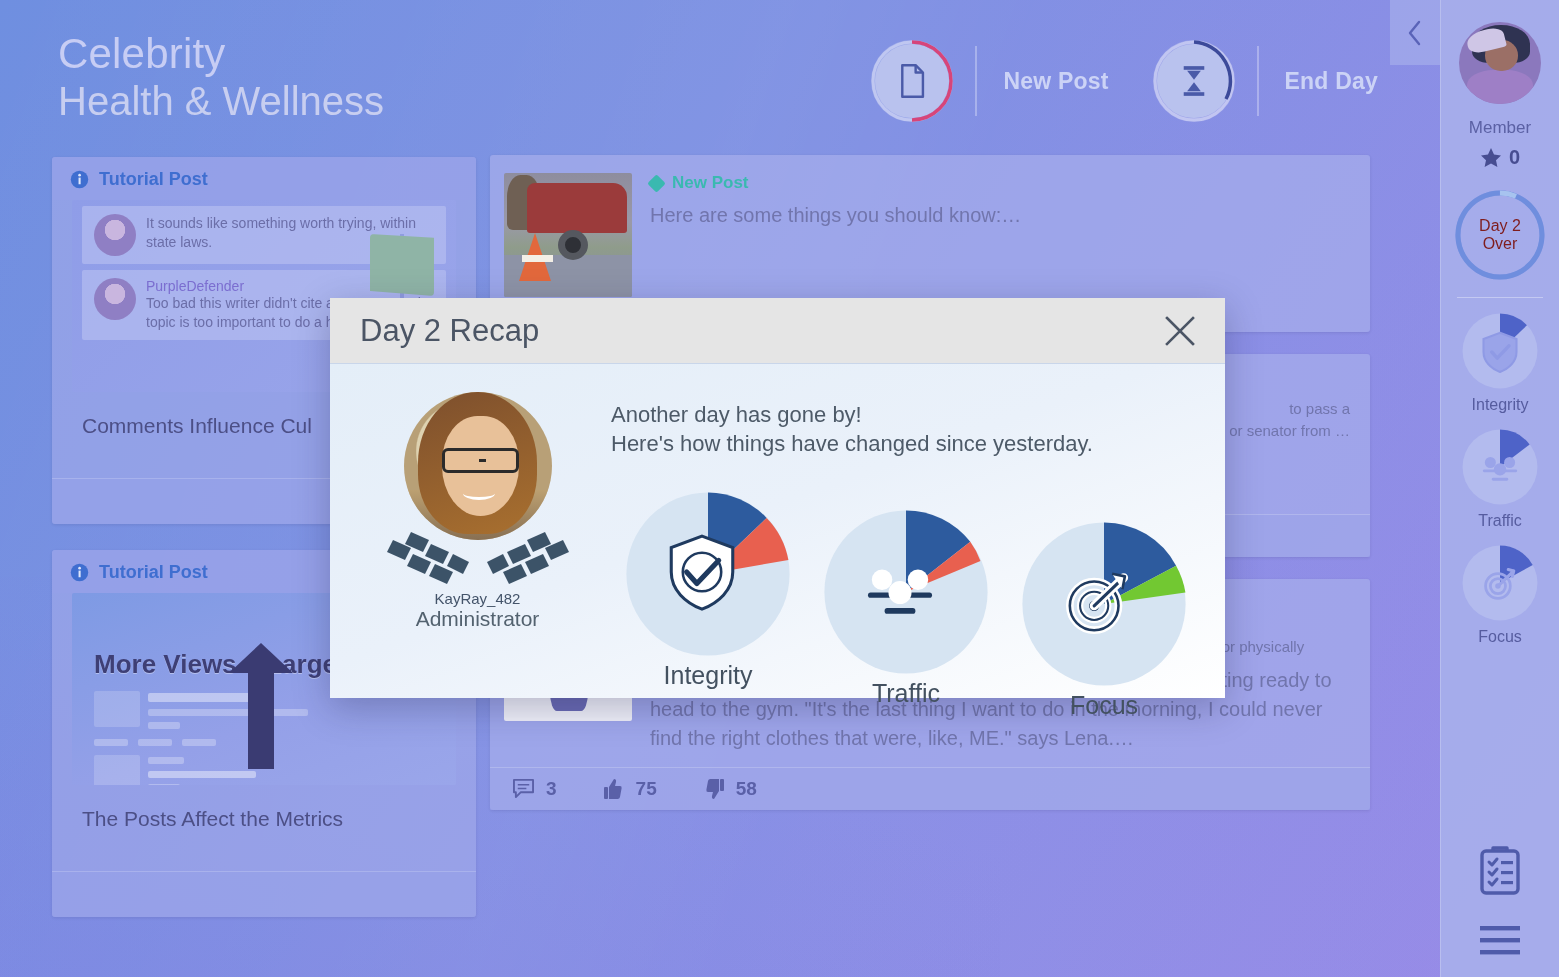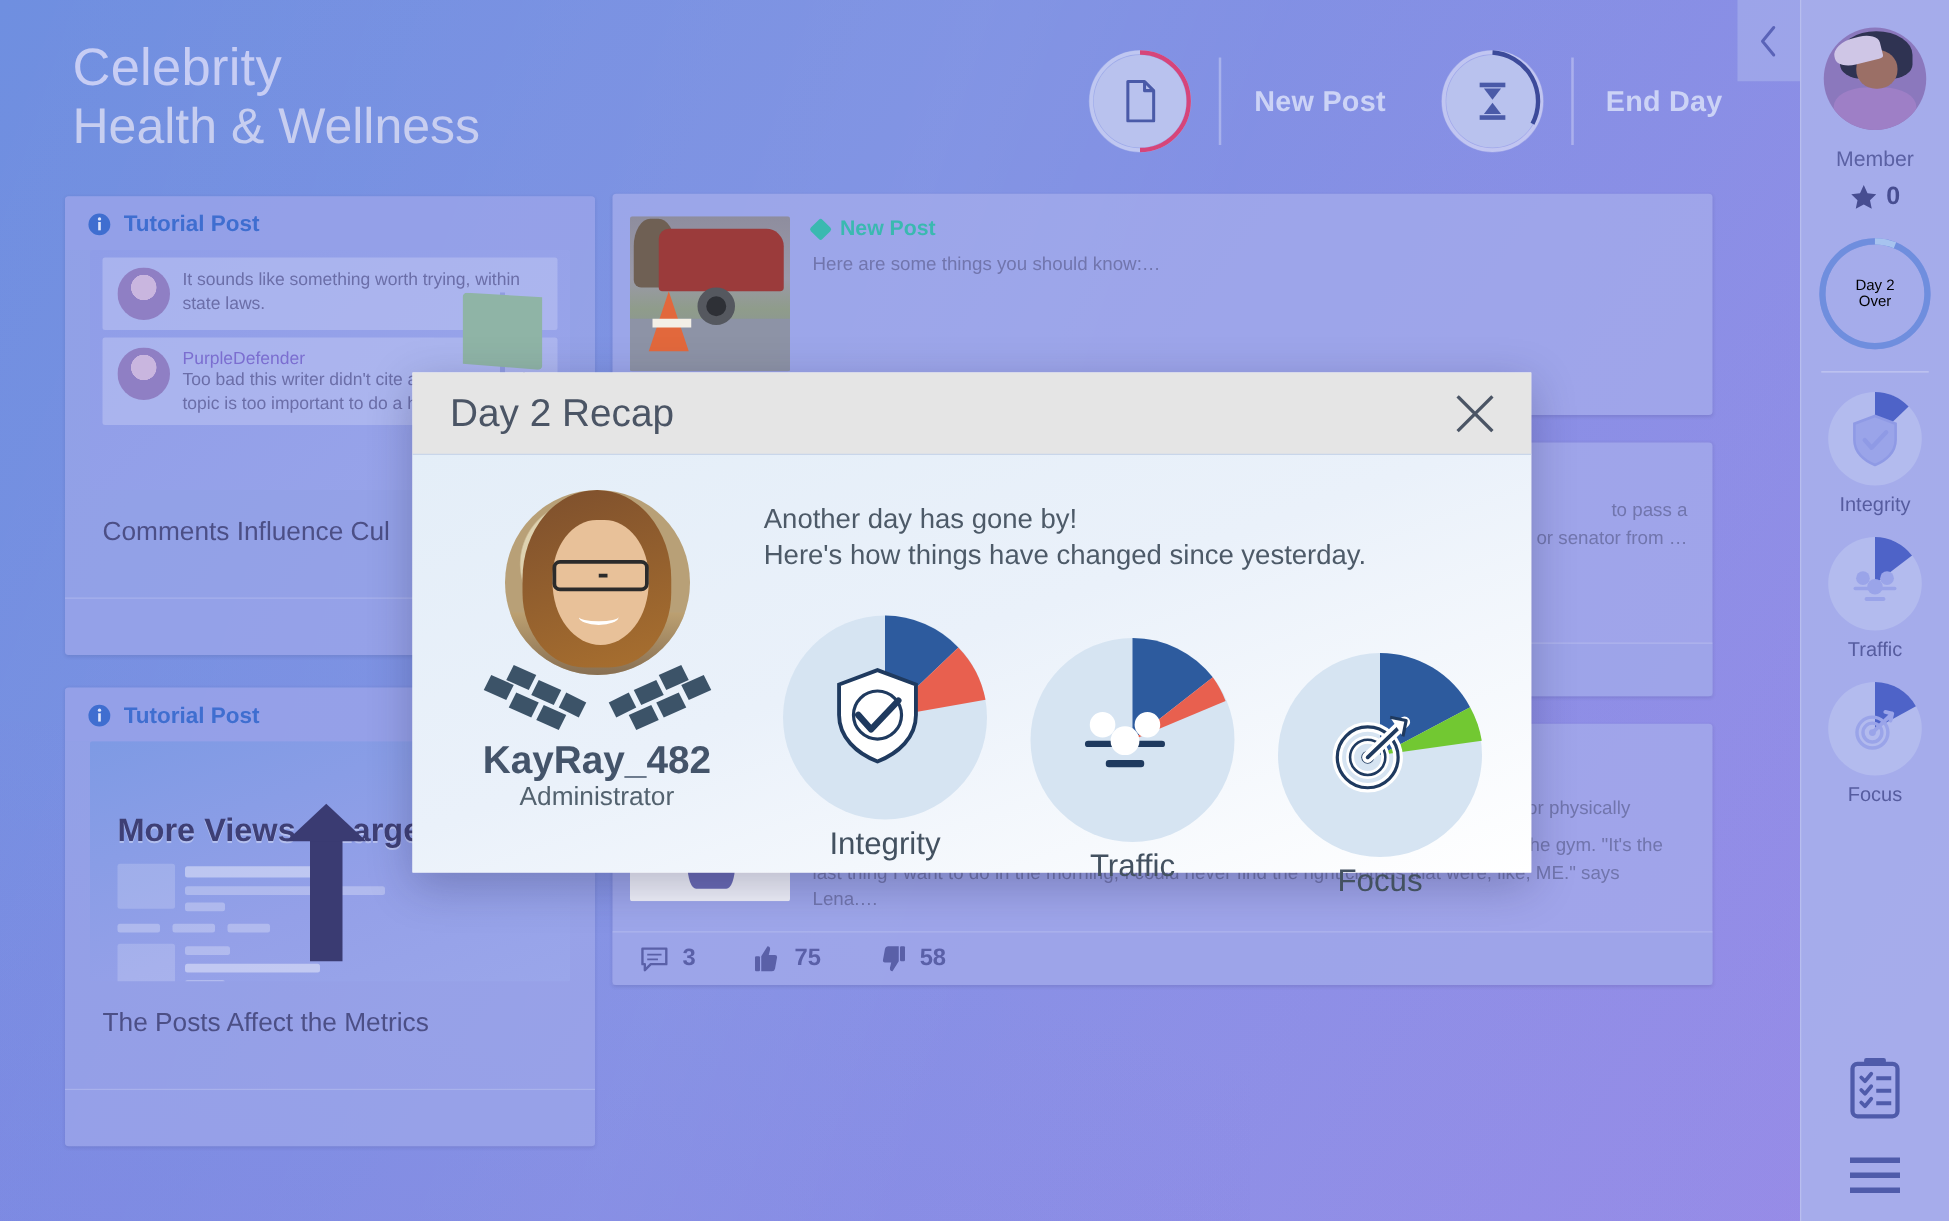--- a/index.html
+++ b/index.html
@@ -104,21 +104,21 @@
     background: rgba(166,173,236,.72); border-radius: 3px; margin-bottom: 22px;
     box-shadow: 0 1px 3px rgba(40,40,90,.14);
   }
   .post-main { display: flex; gap: 18px; padding: 18px 20px 14px 14px; }
   .post-thumb { width: 128px; height: 124px; flex: none; border-radius: 2px; overflow: hidden; position: relative; }
   .post-body { flex: 1; min-width: 0; }
   .post-badge { display: flex; align-items: center; gap: 9px; font-size: 17px; font-weight: 700; margin-bottom: 8px; }
   .badge-diamond { width: 13px; height: 13px; transform: rotate(45deg); border-radius: 2px; }
   .badge-dot { width: 13px; height: 13px; border-radius: 50%; }
   .post-title { font-size: 25px; color: #41436f; font-weight: 400; margin-bottom: 12px; line-height: 1.15; }
-  .post-excerpt { font-size: 15px; color: #7175ad; line-height: 1.45; }
+  .post-excerpt { font-size: 20px; color: #7175ad; line-height: 1.45; }
   .post-foot {
     display: flex; align-items: center; gap: 46px; padding: 10px 22px;
     border-top: 1px solid rgba(255,255,255,.20); background: rgba(155,163,233,.45);
   }
   .stat { display: flex; align-items: center; gap: 11px; color: #5a60a8; font-size: 19px; font-weight: 600; }
 
   
   .th-car { background: linear-gradient(180deg,#8e8d9e 0%,#9a99a8 40%,#8f9c8b 60%,#868aa0 100%); width:100%;height:100%; position:relative;}
   .th-car .body{position:absolute;left:18%;top:8%;width:78%;height:40%;background:#9b3b3b;border-radius:8px 14px 3px 3px;}
   .th-car .tree{position:absolute;left:2%;top:2%;width:26%;height:44%;background:#6f6054;border-radius:40% 40% 6px 6px;}
@@ -155,21 +155,21 @@
   .sb-av-band{position:absolute;left:10%;top:10%;width:46%;height:26%;background:#cfc6e6;border-radius:50% 40% 10% 40%;transform:rotate(-14deg);}
   .sb-av-face{position:absolute;left:32%;top:22%;width:40%;height:38%;background:#9b6f66;border-radius:48%;}
   .sb-av-body{position:absolute;left:10%;top:58%;width:80%;height:46%;background:#9e7fc6;border-radius:40% 40% 0 0;}
   .sb-role { font-size: 17px; color: #5b61a4; margin-top: 14px; }
   .sb-stars { display: flex; align-items: center; gap: 7px; margin-top: 8px; font-size: 20px; font-weight: 700; color: #474d91; }
   .sb-day {
     width: 92px; height: 92px; border-radius: 50%; margin-top: 20px;
     display: flex; align-items: center; justify-content: center; text-align: center;
     position: relative;
   }
-  .sb-day .txt { font-size: 12px; color: #000000; line-height: 1.12; position: relative; z-index: 2; }
+  .sb-day .txt { font-size: 16px; color: #7f1d1d; line-height: 1.12; position: relative; z-index: 2; }
   .sb-sep { width: 86px; height: 1px; background: rgba(255,255,255,.35); margin: 16px 0 0 0; }
   .sb-metric { margin-top: 14px; display: flex; flex-direction: column; align-items: center; }
   .sb-metric .lbl { font-size: 16px; color: #565c9f; margin-top: 6px; }
   .sb-gauge { width: 78px; height: 78px; border-radius: 50%; position: relative; }
   .sb-bottom { margin-top: auto; display: flex; flex-direction: column; align-items: center; padding-bottom: 20px; gap: 26px; }
 
   
   .modal {
     position: absolute; left: 330px; top: 298px; width: 895px; height: 400px;
     background: #fff; box-shadow: 0 10px 34px rgba(30,30,70,.28); z-index: 50;
@@ -189,21 +189,21 @@
     width: 148px; height: 148px; border-radius: 50%; overflow: hidden; position: relative;
     background: radial-gradient(circle at 42% 40%, #ded2b0 0 40%, #b8a077 41% 100%);
   }
   .pa-hair{position:absolute;left:10%;top:0;width:80%;height:96%;background:linear-gradient(160deg,#7d4f2d,#a9702f);border-radius:50% 50% 42% 42%;}
   .pa-face{position:absolute;left:26%;top:16%;width:52%;height:68%;background:#e8c199;border-radius:46% 46% 50% 50%;}
   .pa-glass{position:absolute;left:26%;top:38%;width:52%;height:17%;border:3px solid #2b2b2b;border-radius:6px;}
   .pa-glass::after{content:"";position:absolute;left:48%;top:40%;width:10%;height:3px;background:#2b2b2b;}
   .pa-smile{position:absolute;left:40%;top:64%;width:22%;height:9%;border-bottom:3px solid #fff;border-radius:0 0 60% 60%;}
   .pa-bg{position:absolute;left:0;bottom:0;width:100%;height:34%;background:linear-gradient(180deg,rgba(190,160,110,.6),rgba(120,95,70,.75));}
   .wreath { margin-top: -18px; position: relative; width: 190px; height: 72px; }
-  .profile-name { font-size: 31px; font-weight: 700; color: #44546a; margin-top: -4px; }
+  .profile-name { font-size: 15px; font-weight: 400; color: #44546a; margin-top: -4px; }
   .profile-role { font-size: 21px; color: #53626f; font-weight: 300; }
   .m-right { flex: 1; padding-left: 16px; padding-top: 14px; }
   .m-intro { font-size: 22px; color: #4d5a68; line-height: 1.33; font-weight: 400; }
   .m-metrics { display: flex; gap: 16px; margin-top: 30px; padding-left: 6px; }
   .m-metric { width: 182px; display: flex; flex-direction: column; align-items: center; }
   .m-gauge { width: 170px; height: 170px; position: relative; }
   .m-lbl { font-size: 25px; color: #435160; margin-top: 2px; font-weight: 400; }
   .m-metric.low { margin-top: 18px; }
   .m-metric.lower { margin-top: 30px; }
 </style>

